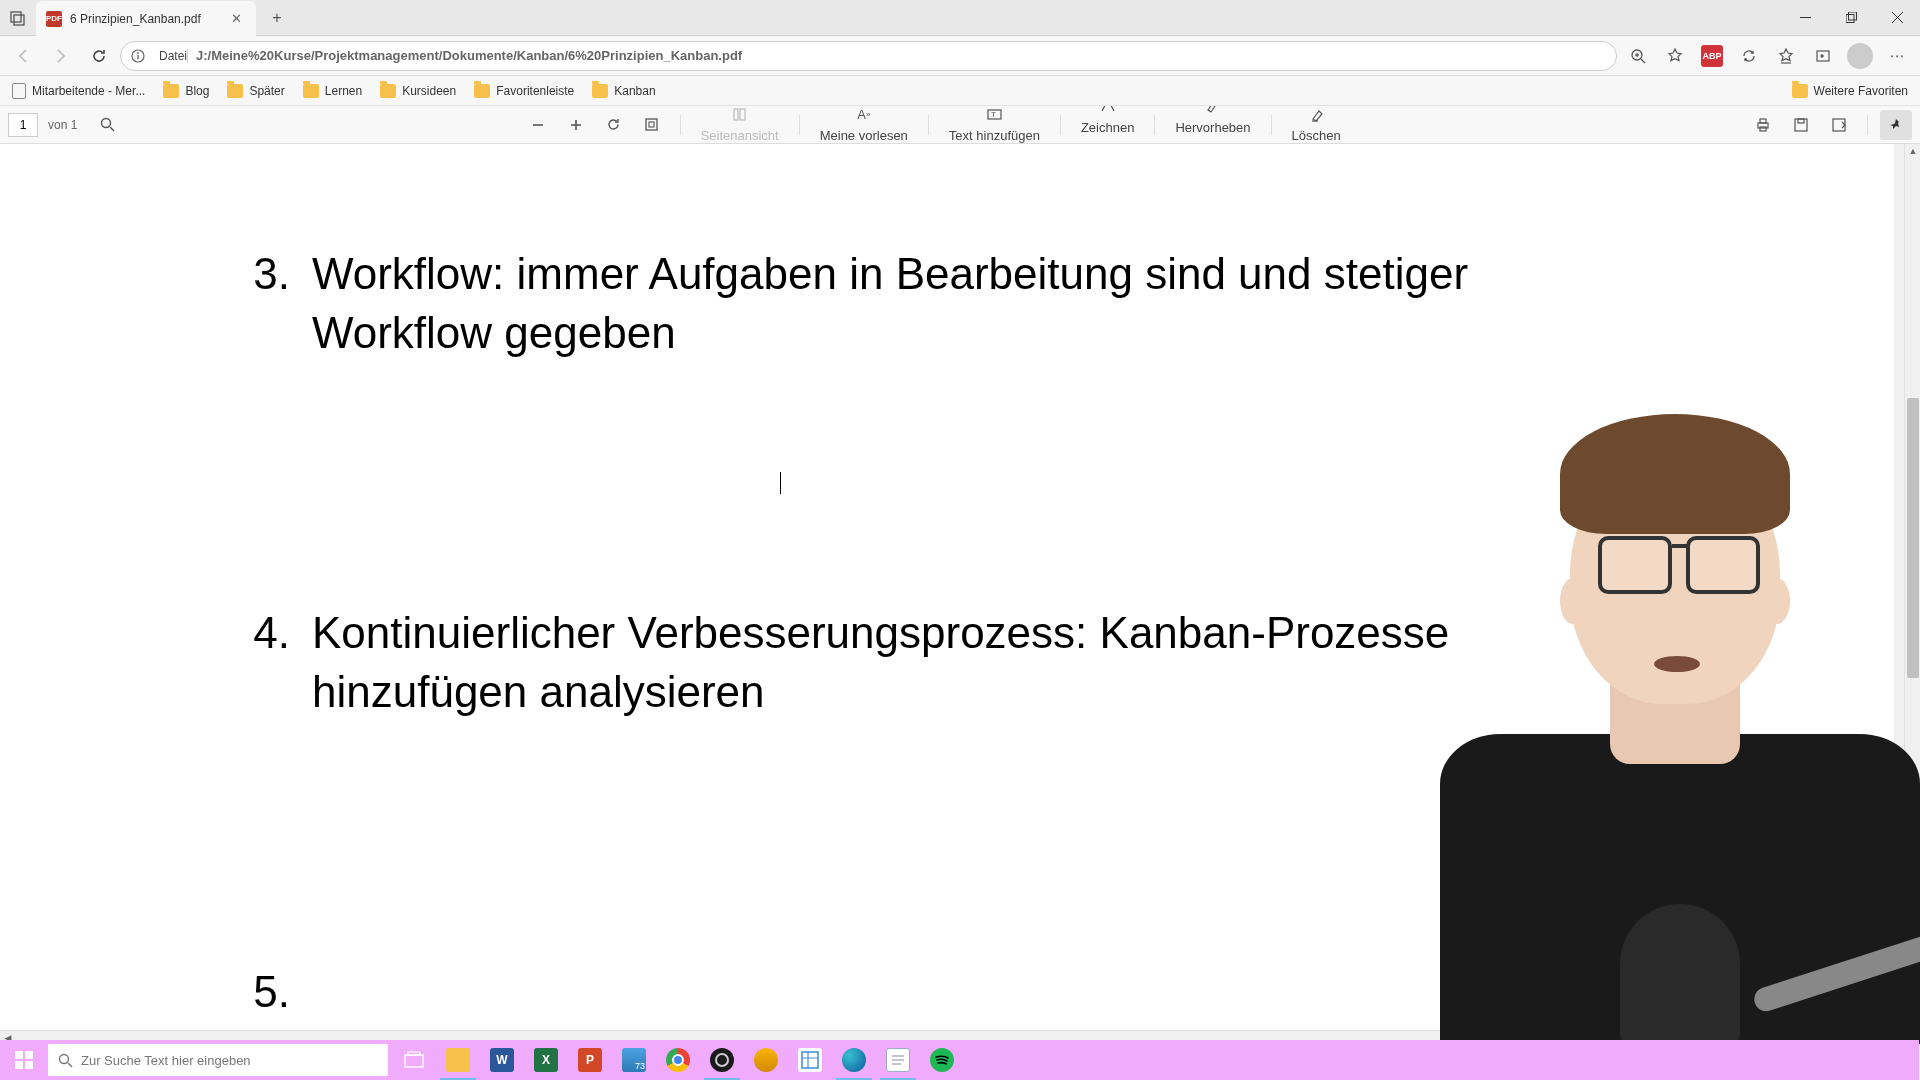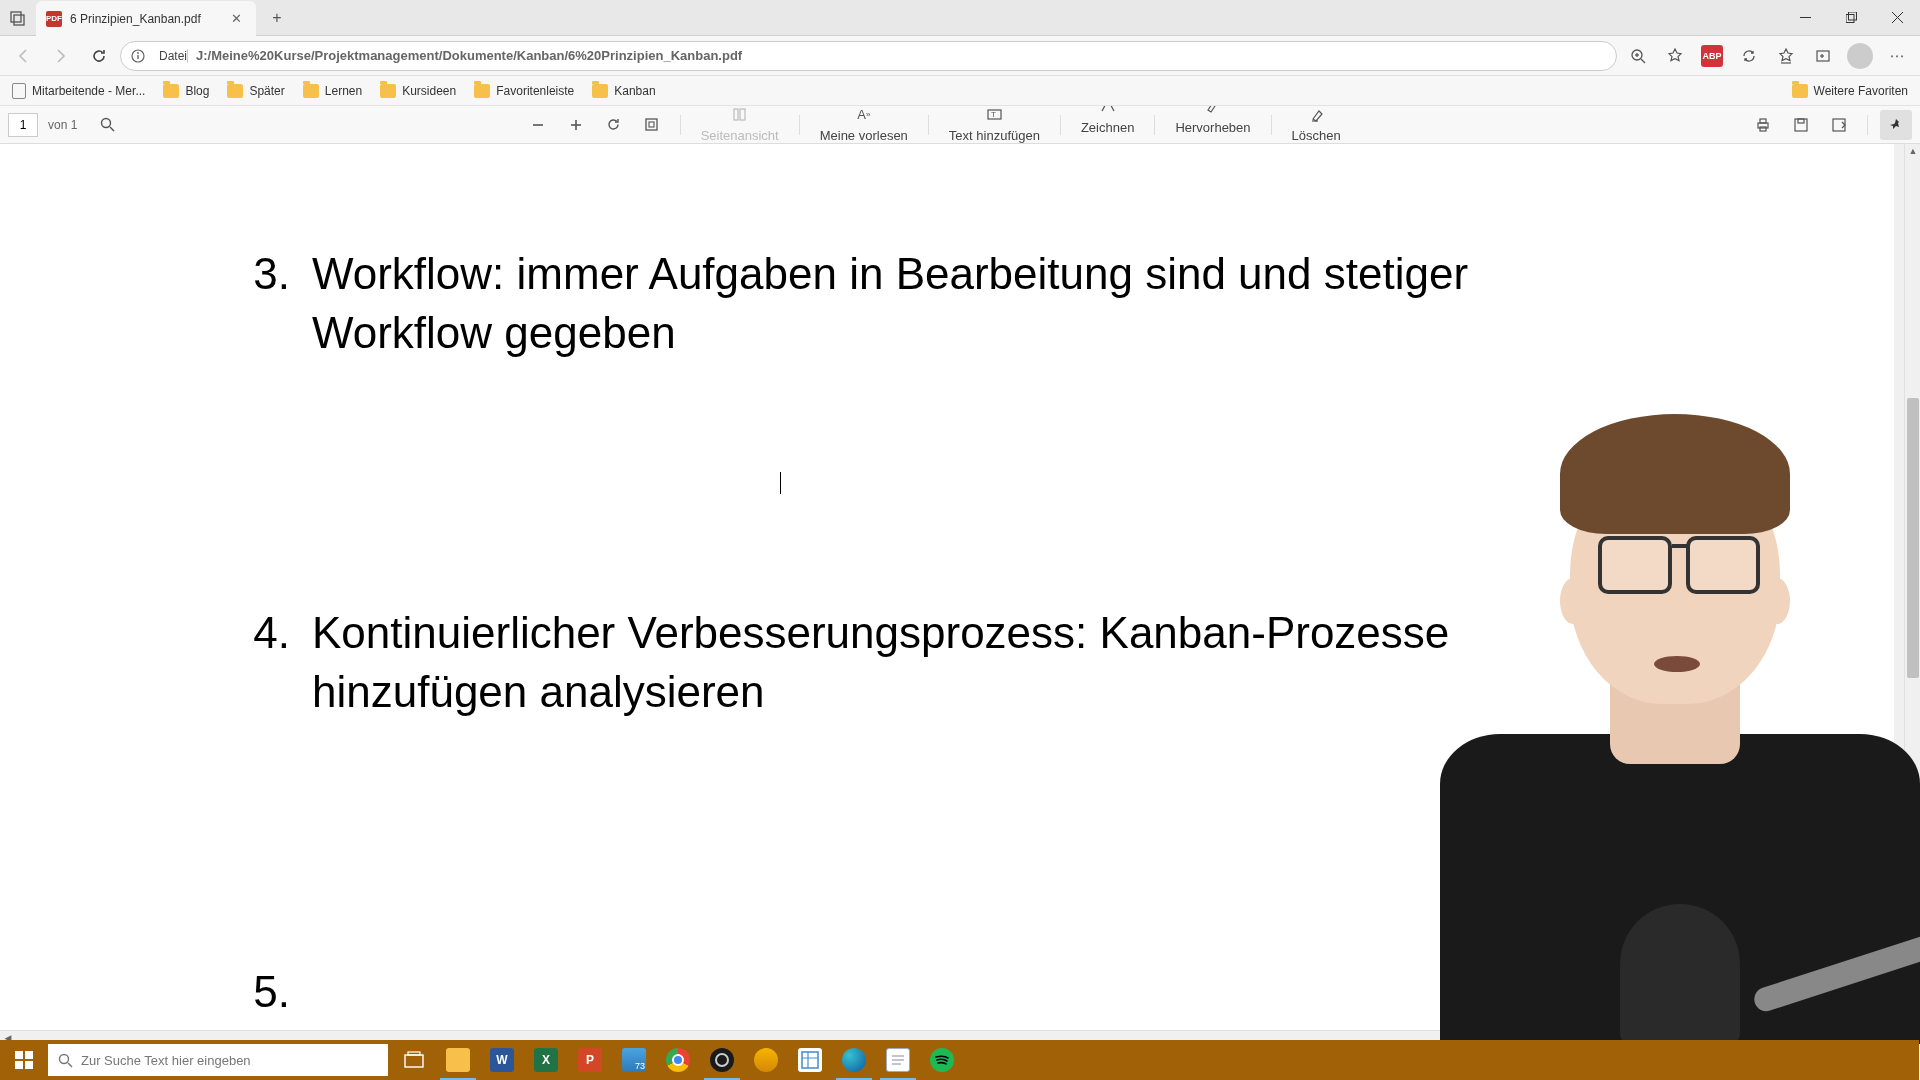--- a/index.html
+++ b/index.html
@@ -75,21 +75,21 @@
 .wc-ear-l { position:absolute; bottom:420px; left:200px; width:26px; height:46px; background:#f0d4bd; border-radius:50%; }
 .wc-ear-r { position:absolute; bottom:420px; left:404px; width:26px; height:46px; background:#f0d4bd; border-radius:50%; }
 .wc-glass-l { position:absolute; bottom:450px; left:238px; width:74px; height:58px; border:4px solid #333; border-radius:10px; background:rgba(255,255,255,0.15); }
 .wc-glass-r { position:absolute; bottom:450px; left:326px; width:74px; height:58px; border:4px solid #333; border-radius:10px; background:rgba(255,255,255,0.15); }
 .wc-bridge { position:absolute; bottom:496px; left:312px; width:16px; height:4px; background:#333; }
 .wc-mouth { position:absolute; bottom:372px; left:294px; width:46px; height:16px; background:#7a4a3a; border-radius:50%; }
 .wc-mic { position:absolute; bottom:0; left:260px; width:120px; height:140px; background:#2a2a2a; border-radius:60px 60px 10px 10px; }
 .wc-arm { position:absolute; bottom:60px; right:-30px; width:200px; height:24px; background:#888; border-radius:12px; transform:rotate(-18deg); }
 
 
-.taskbar { position: absolute; left: 0; right: 1px; bottom: 0; height: 40px; background: #a16207; display: flex; align-items: center; }
+.taskbar { position: absolute; left: 0; right: 1px; bottom: 0; height: 40px; background: #f0abfc; display: flex; align-items: center; }
 .start { width: 48px; height: 40px; display: flex; align-items: center; justify-content: center; }
 .win-logo { width: 18px; height: 18px; display: grid; grid-template-columns: 1fr 1fr; grid-template-rows: 1fr 1fr; gap: 2px; }
 .win-logo div { background: #fff; }
 .search { width: 340px; height: 32px; background: #fff; display: flex; align-items: center; padding: 0 10px; gap: 8px; color: #777; font-size: 13px; margin-right: 4px; }
 .task-icon { width: 44px; height: 40px; display: flex; align-items: center; justify-content: center; position: relative; }
 .task-icon.active::after { content:""; position:absolute; bottom:0; left:4px; right:4px; height:2px; background:#76b9ed; }
 .tb-square { width: 24px; height: 24px; border-radius: 3px; }
 .tb-icon-svg { width: 24px; height: 24px; }
 
 svg { display: block; }

